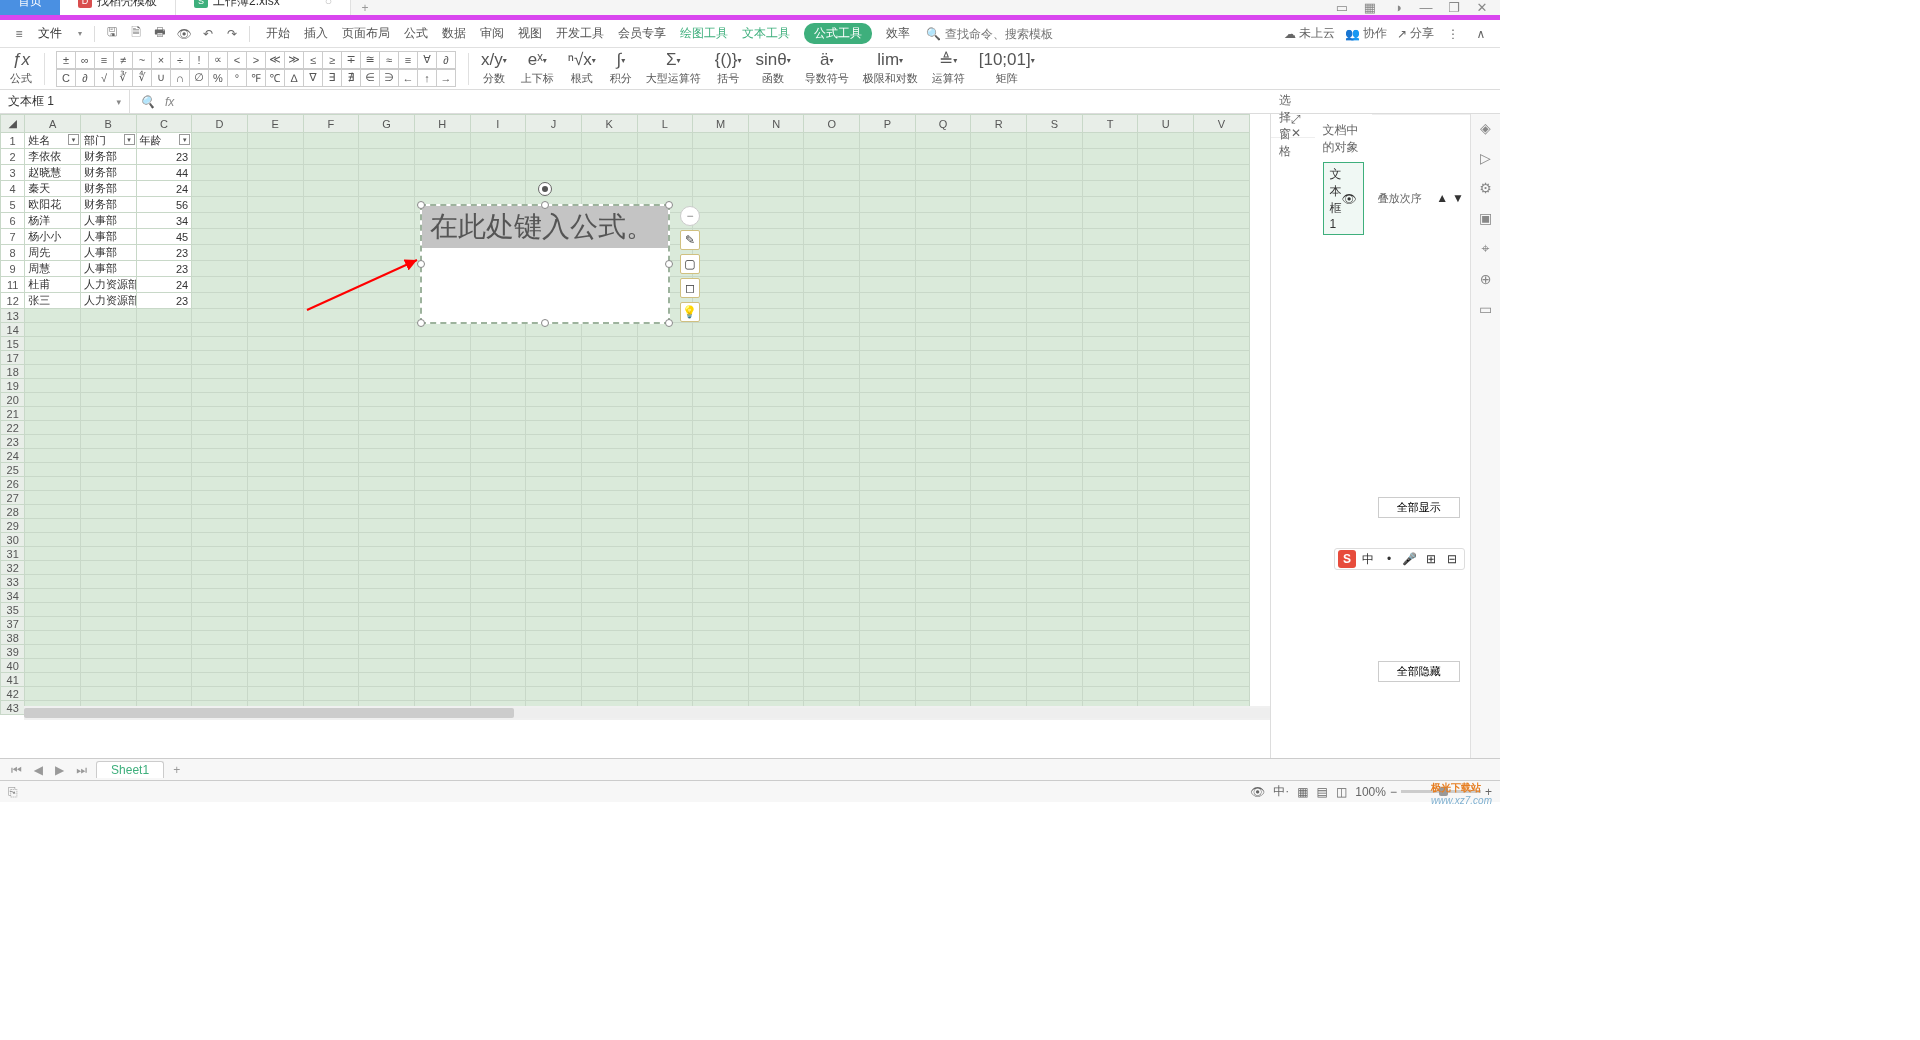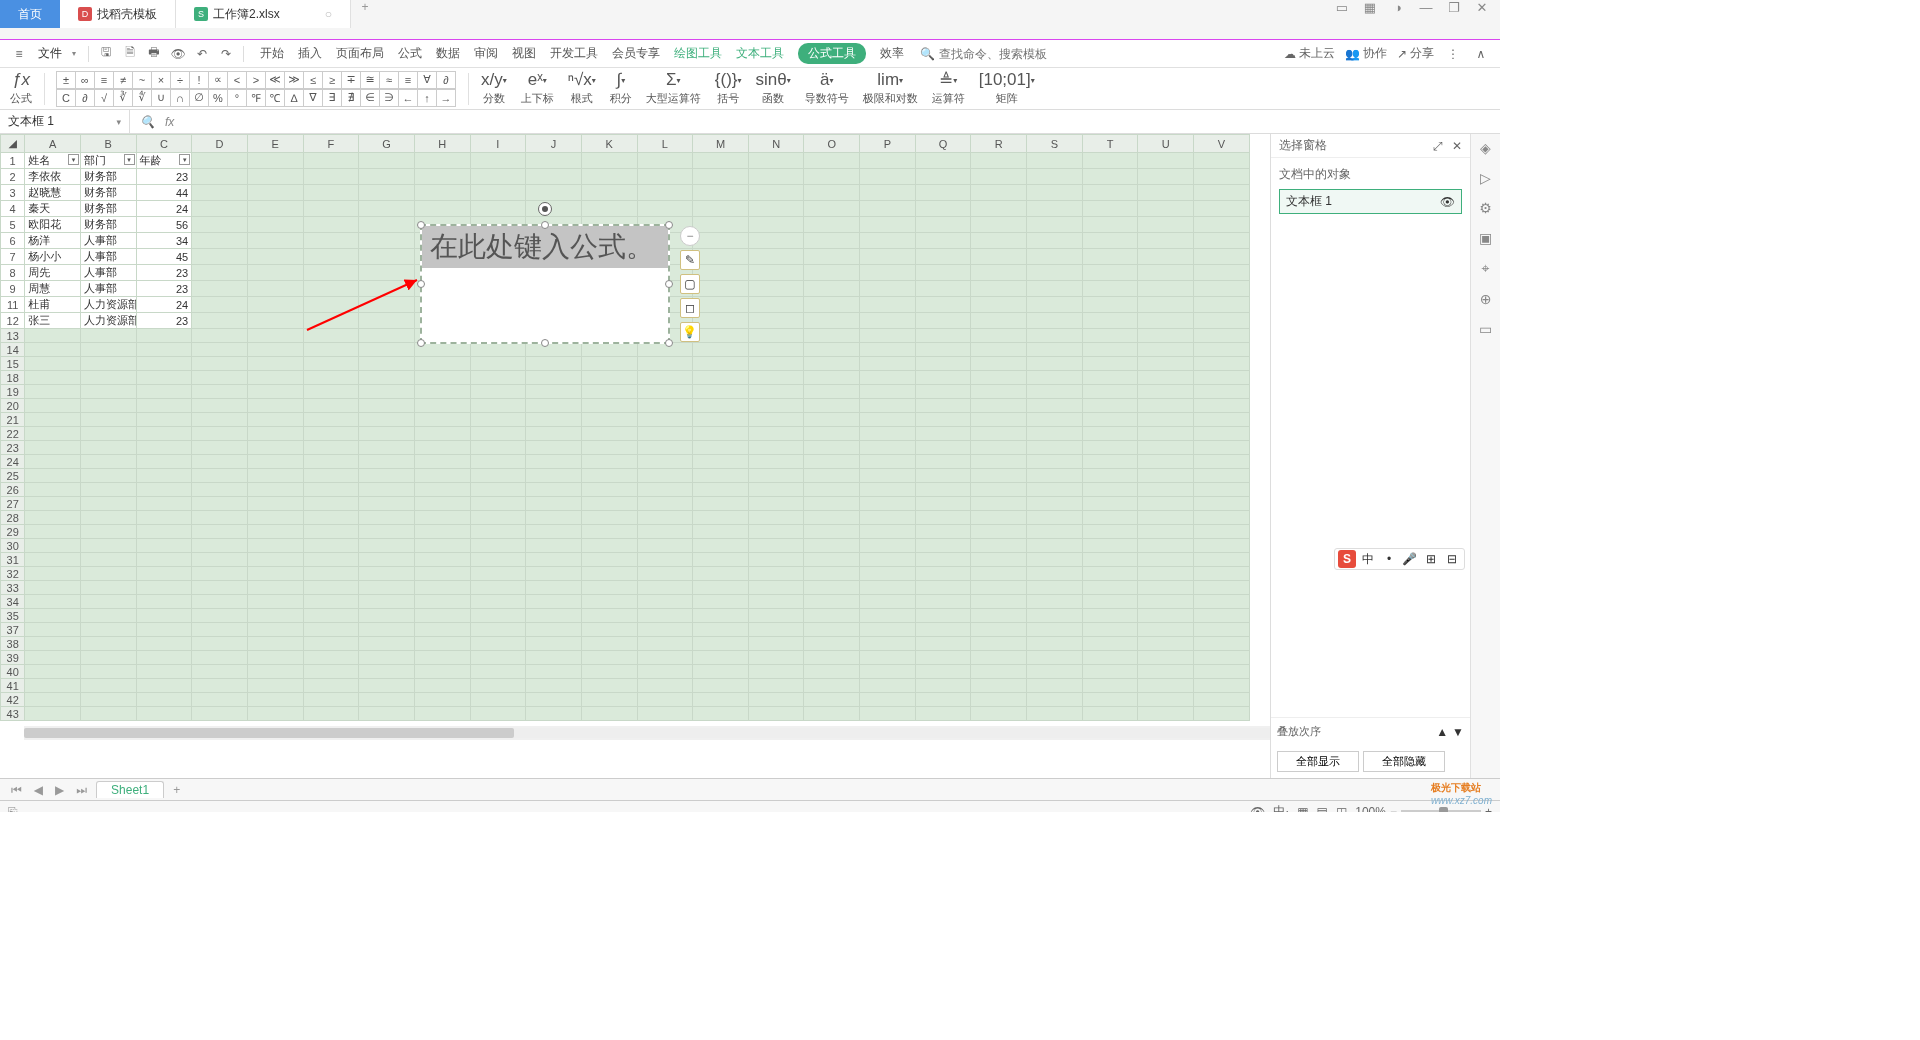--- a/index.html
+++ b/index.html
@@ -1,33 +1,33 @@
 <!DOCTYPE html>
 <html><head>
 <meta charset="utf-8">
 <style>
   * { margin: 0; padding: 0; box-sizing: border-box; font-family: "Microsoft YaHei", sans-serif; }
   body { background: #fff; font-size: 12px; color: #333; width: 1500px; height: 812px; overflow: hidden; position: relative; }
 
   
-  .titlebar { height: 40px; background: #f5f5f5; display: flex; align-items: flex-start; border-bottom: 1px solid #d946ef; }
+  .titlebar { height: 20px; background: #f5f5f5; display: flex; align-items: flex-end; border-bottom: 5px solid #d946ef; }
   .tab { padding: 0 18px; height: 28px; display: flex; align-items: center; gap: 5px; cursor: pointer; }
   .tab.home { background: #4a90e2; color: #fff; }
   .tab.template { background: #fff; border-right: 1px solid #e0e0e0; }
   .tab.active { background: #fff; border-right: 1px solid #e0e0e0; }
   .tab-icon { width: 14px; height: 14px; display: inline-block; }
   .tab-add { width: 28px; text-align: center; color: #999; cursor: pointer; }
   .winctrl { margin-left: auto; display: flex; gap: 8px; padding-right: 8px; align-items: center; }
   .winctrl span { width: 20px; text-align: center; color: #888; cursor: pointer; font-size: 13px; }
 
   
   .menubar { height: 28px; display: flex; align-items: center; padding: 0 10px; gap: 6px; border-bottom: 1px solid #e0e0e0; }
   .menu-left { display: flex; align-items: center; gap: 6px; }
   .menu-icon { width: 18px; height: 18px; display: flex; align-items: center; justify-content: center; color: #666; cursor: pointer; border-radius: 2px; }
-  .menu-file { display: flex; align-items: center; gap: 10px; cursor: pointer; padding: 0 4px; justify-content: flex-end; }
+  .menu-file { display: flex; align-items: center; gap: 16px; cursor: pointer; padding: 0 4px; justify-content: flex-end; }
   .menu-sep { width: 1px; height: 16px; background: #ddd; margin: 0 2px; }
   .menu-tabs { display: flex; gap: 14px; margin-left: 8px; }
   .menu-tab { cursor: pointer; color: #555; padding: 2px 0; }
   .menu-tab.green { color: #3eaf7c; }
   .menu-tab.pill { background: #3eaf7c; color: #fff; padding: 2px 10px; border-radius: 10px; }
   .menu-search { margin-left: 10px; display: flex; align-items: center; gap: 4px; color: #aaa; }
   .menu-search input { border: none; outline: none; font-size: 12px; width: 120px; color: #666; }
   .menu-right { margin-left: auto; display: flex; gap: 10px; align-items: center; color: #666; }
   .menu-right .mr { display: flex; align-items: center; gap: 3px; cursor: pointer; }
 
@@ -63,21 +63,21 @@
   .formula-box { position: absolute; left: 420px; top: 90px; width: 250px; height: 120px; background: #fff; border: 2px dashed #9db39d; }
   .formula-text { background: #c4c4c4; color: #555; font-size: 28px; padding: 2px 8px; font-family: "SimSun", serif; }
   .handle { position: absolute; width: 8px; height: 8px; background: #fff; border: 1px solid #888; border-radius: 50%; }
   .rotate { position: absolute; top: -24px; left: calc(50% - 7px); width: 14px; height: 14px; border: 1px solid #666; border-radius: 50%; background: #fff; }
   .arrow-annot { position: absolute; pointer-events: none; }
   .float-tools { position: absolute; left: 680px; top: 92px; display: flex; flex-direction: column; gap: 4px; }
   .float-btn { width: 20px; height: 20px; background: #fff; border: 1px solid #d0c080; display: flex; align-items: center; justify-content: center; font-size: 12px; border-radius: 2px; }
   .float-btn.plus, .float-btn.minus { border-radius: 50%; border-color: #ccc; color: #888; }
 
   
-  .taskpane { width: 200px; border-left: 1px solid #ddd; display: flex; flex-direction: column; background: #fff; }
+  .taskpane { width: 200px; border-left: 1px solid #ddd; display: flex; flex-direction: row; background: #fff; }
   .tp-header { height: 24px; border-bottom: 1px solid #eee; display: flex; align-items: center; padding: 0 8px; justify-content: space-between; color: #666; }
   .tp-body { flex: 1; padding: 8px; }
   .tp-label { font-size: 12px; color: #666; margin-bottom: 6px; }
   .tp-item { border: 1px solid #3eaf7c; padding: 3px 6px; display: flex; justify-content: space-between; align-items: center; background: #f0f8f4; }
   .tp-footer { border-top: 1px solid #eee; padding: 6px; display: flex; gap: 4px; align-items: center; flex-wrap: wrap; }
   .tp-footer .lbl { font-size: 11px; color: #666; margin-right: auto; }
   .tp-btn { border: 1px solid #ccc; padding: 2px 18px; font-size: 11px; background: #fff; cursor: pointer; }
 
   
   .iconstrip { width: 30px; background: #f7f7f7; border-left: 1px solid #e0e0e0; display: flex; flex-direction: column; align-items: center; padding-top: 6px; gap: 14px; }
@@ -674,20 +674,45 @@
             <td></td>
             <td></td>
             <td></td>
             <td></td>
             <td></td>
             <td></td>
             <td></td>
             <td></td>
           </tr>
           <tr>
+            <td class="rowhdr">17</td>
+            <td></td>
+            <td></td>
+            <td></td>
+            <td></td>
+            <td></td>
+            <td></td>
+            <td></td>
+            <td></td>
+            <td></td>
+            <td></td>
+            <td></td>
+            <td></td>
+            <td></td>
+            <td></td>
+            <td></td>
+            <td></td>
+            <td></td>
+            <td></td>
+            <td></td>
+            <td></td>
+            <td></td>
+            <td></td>
+          </tr>
+          <tr>
             <td class="rowhdr">18</td>
             <td></td>
             <td></td>
             <td></td>
             <td></td>
             <td></td>
             <td></td>
             <td></td>
             <td></td>
             <td></td>

